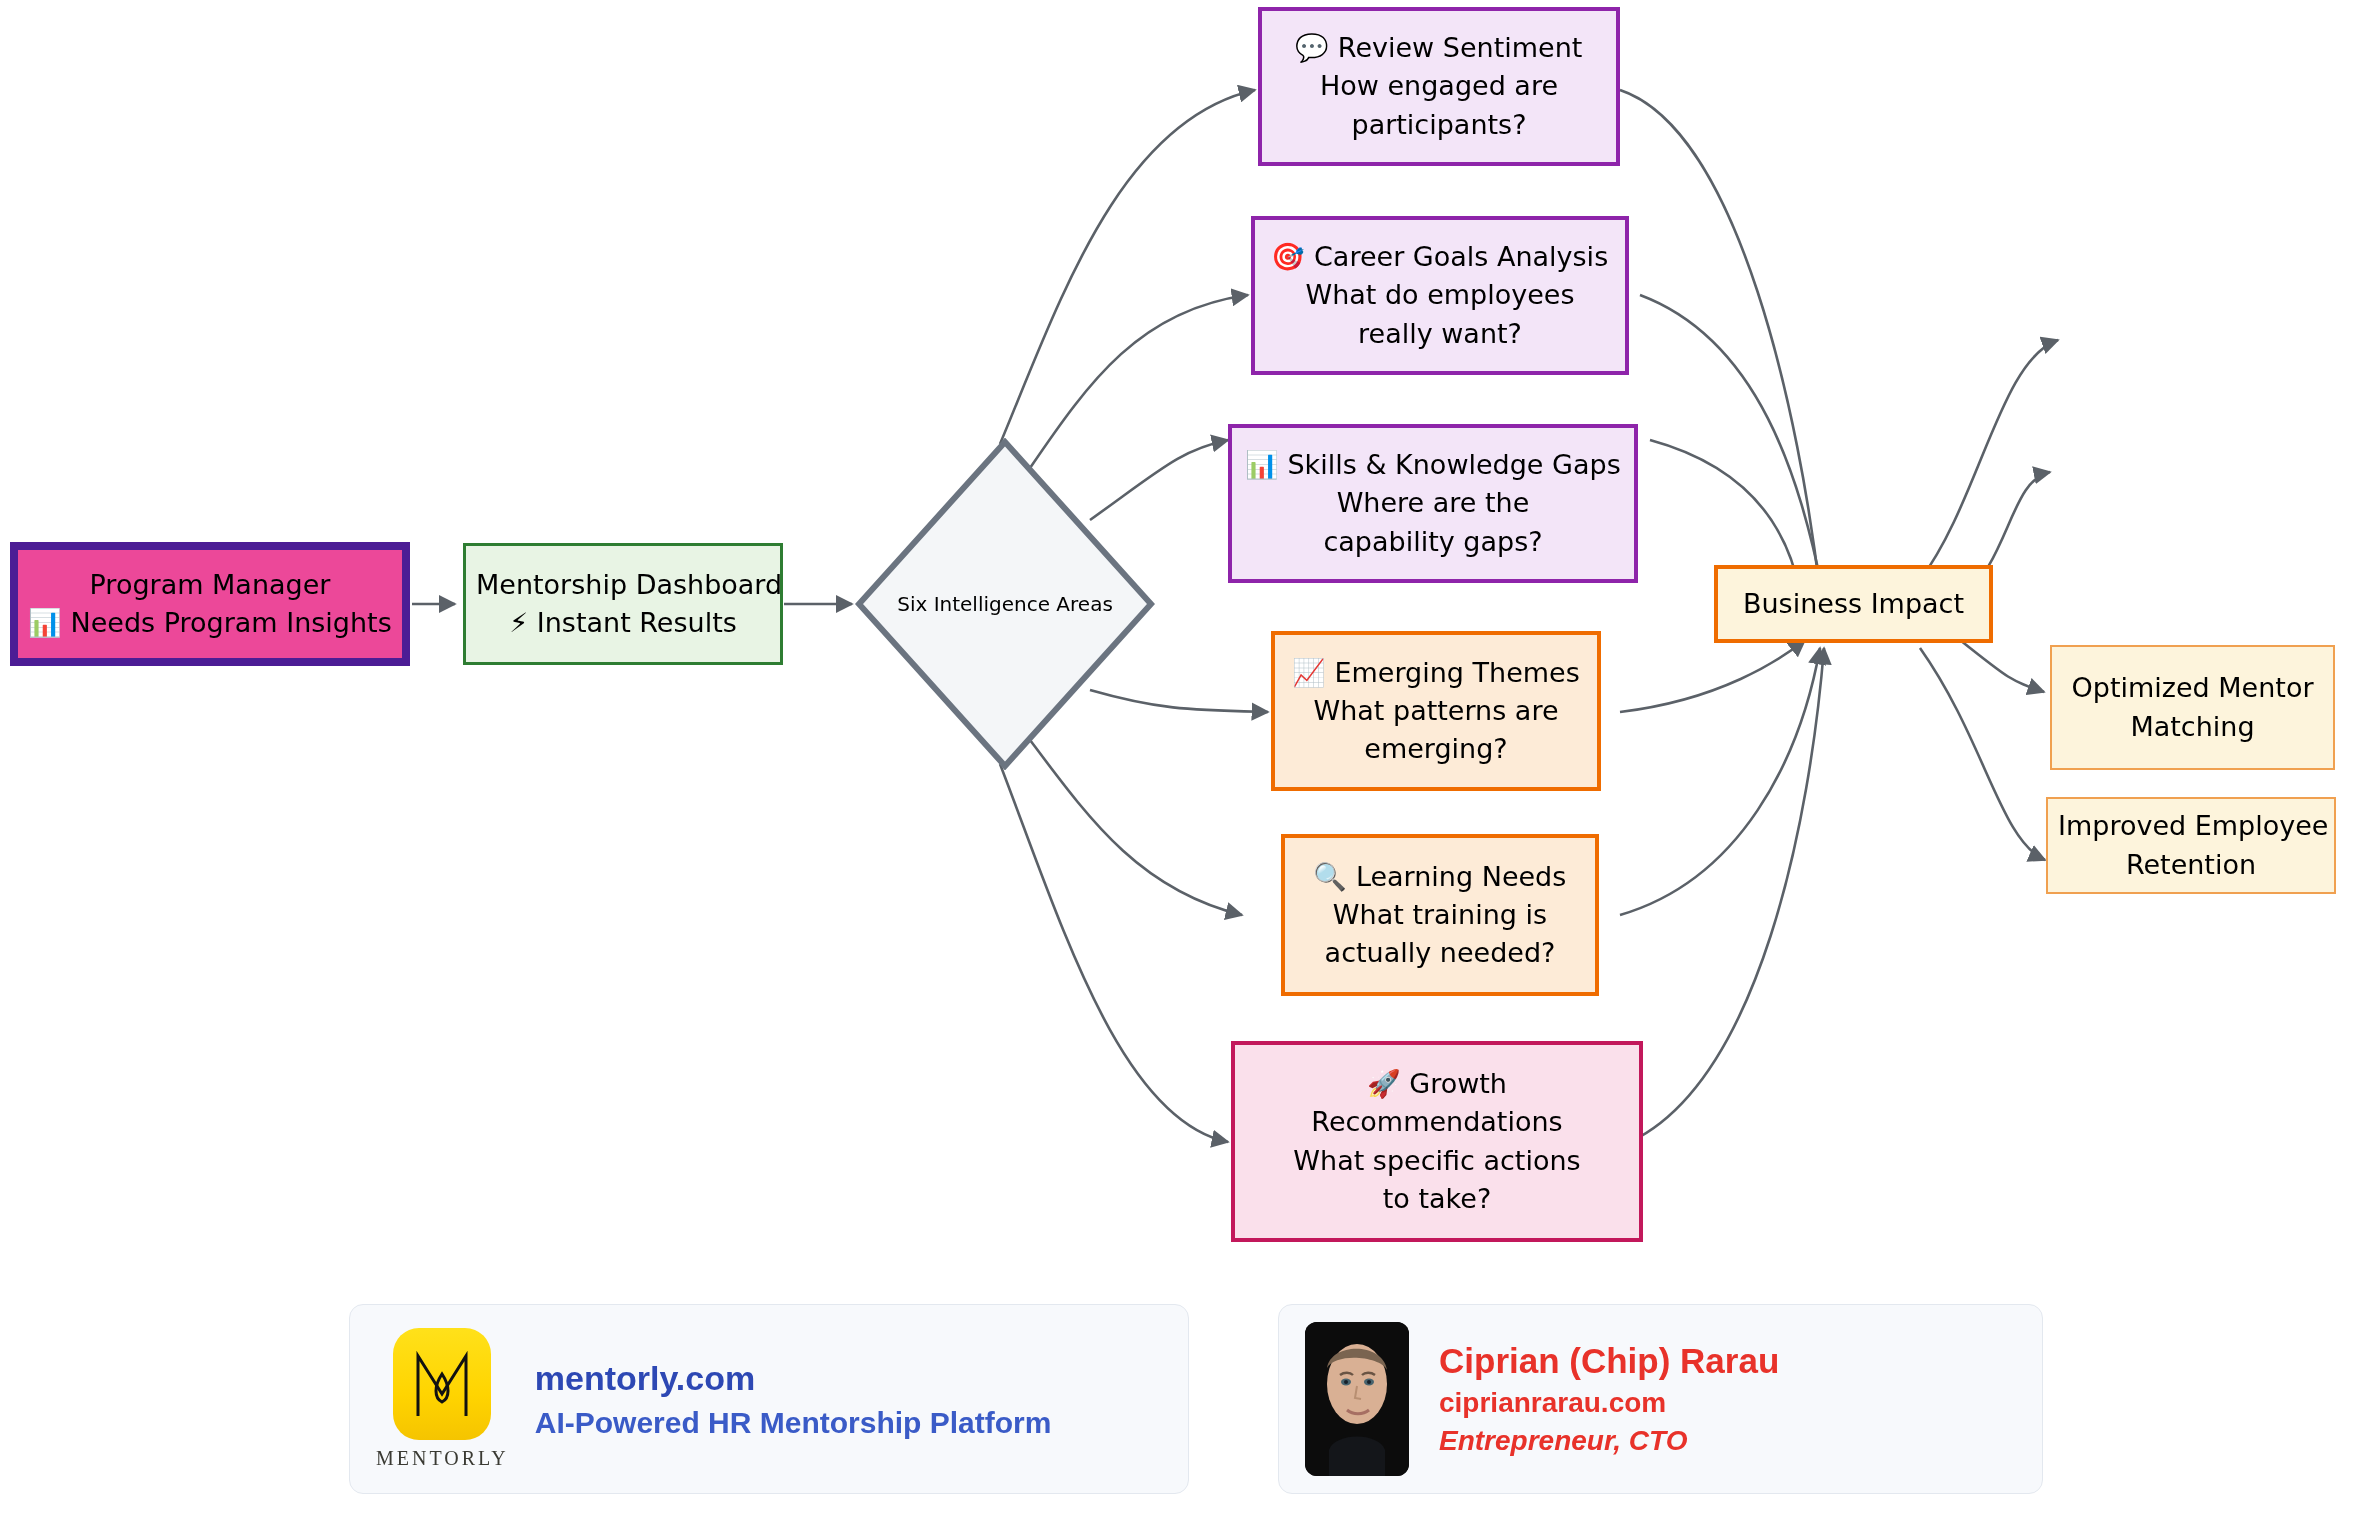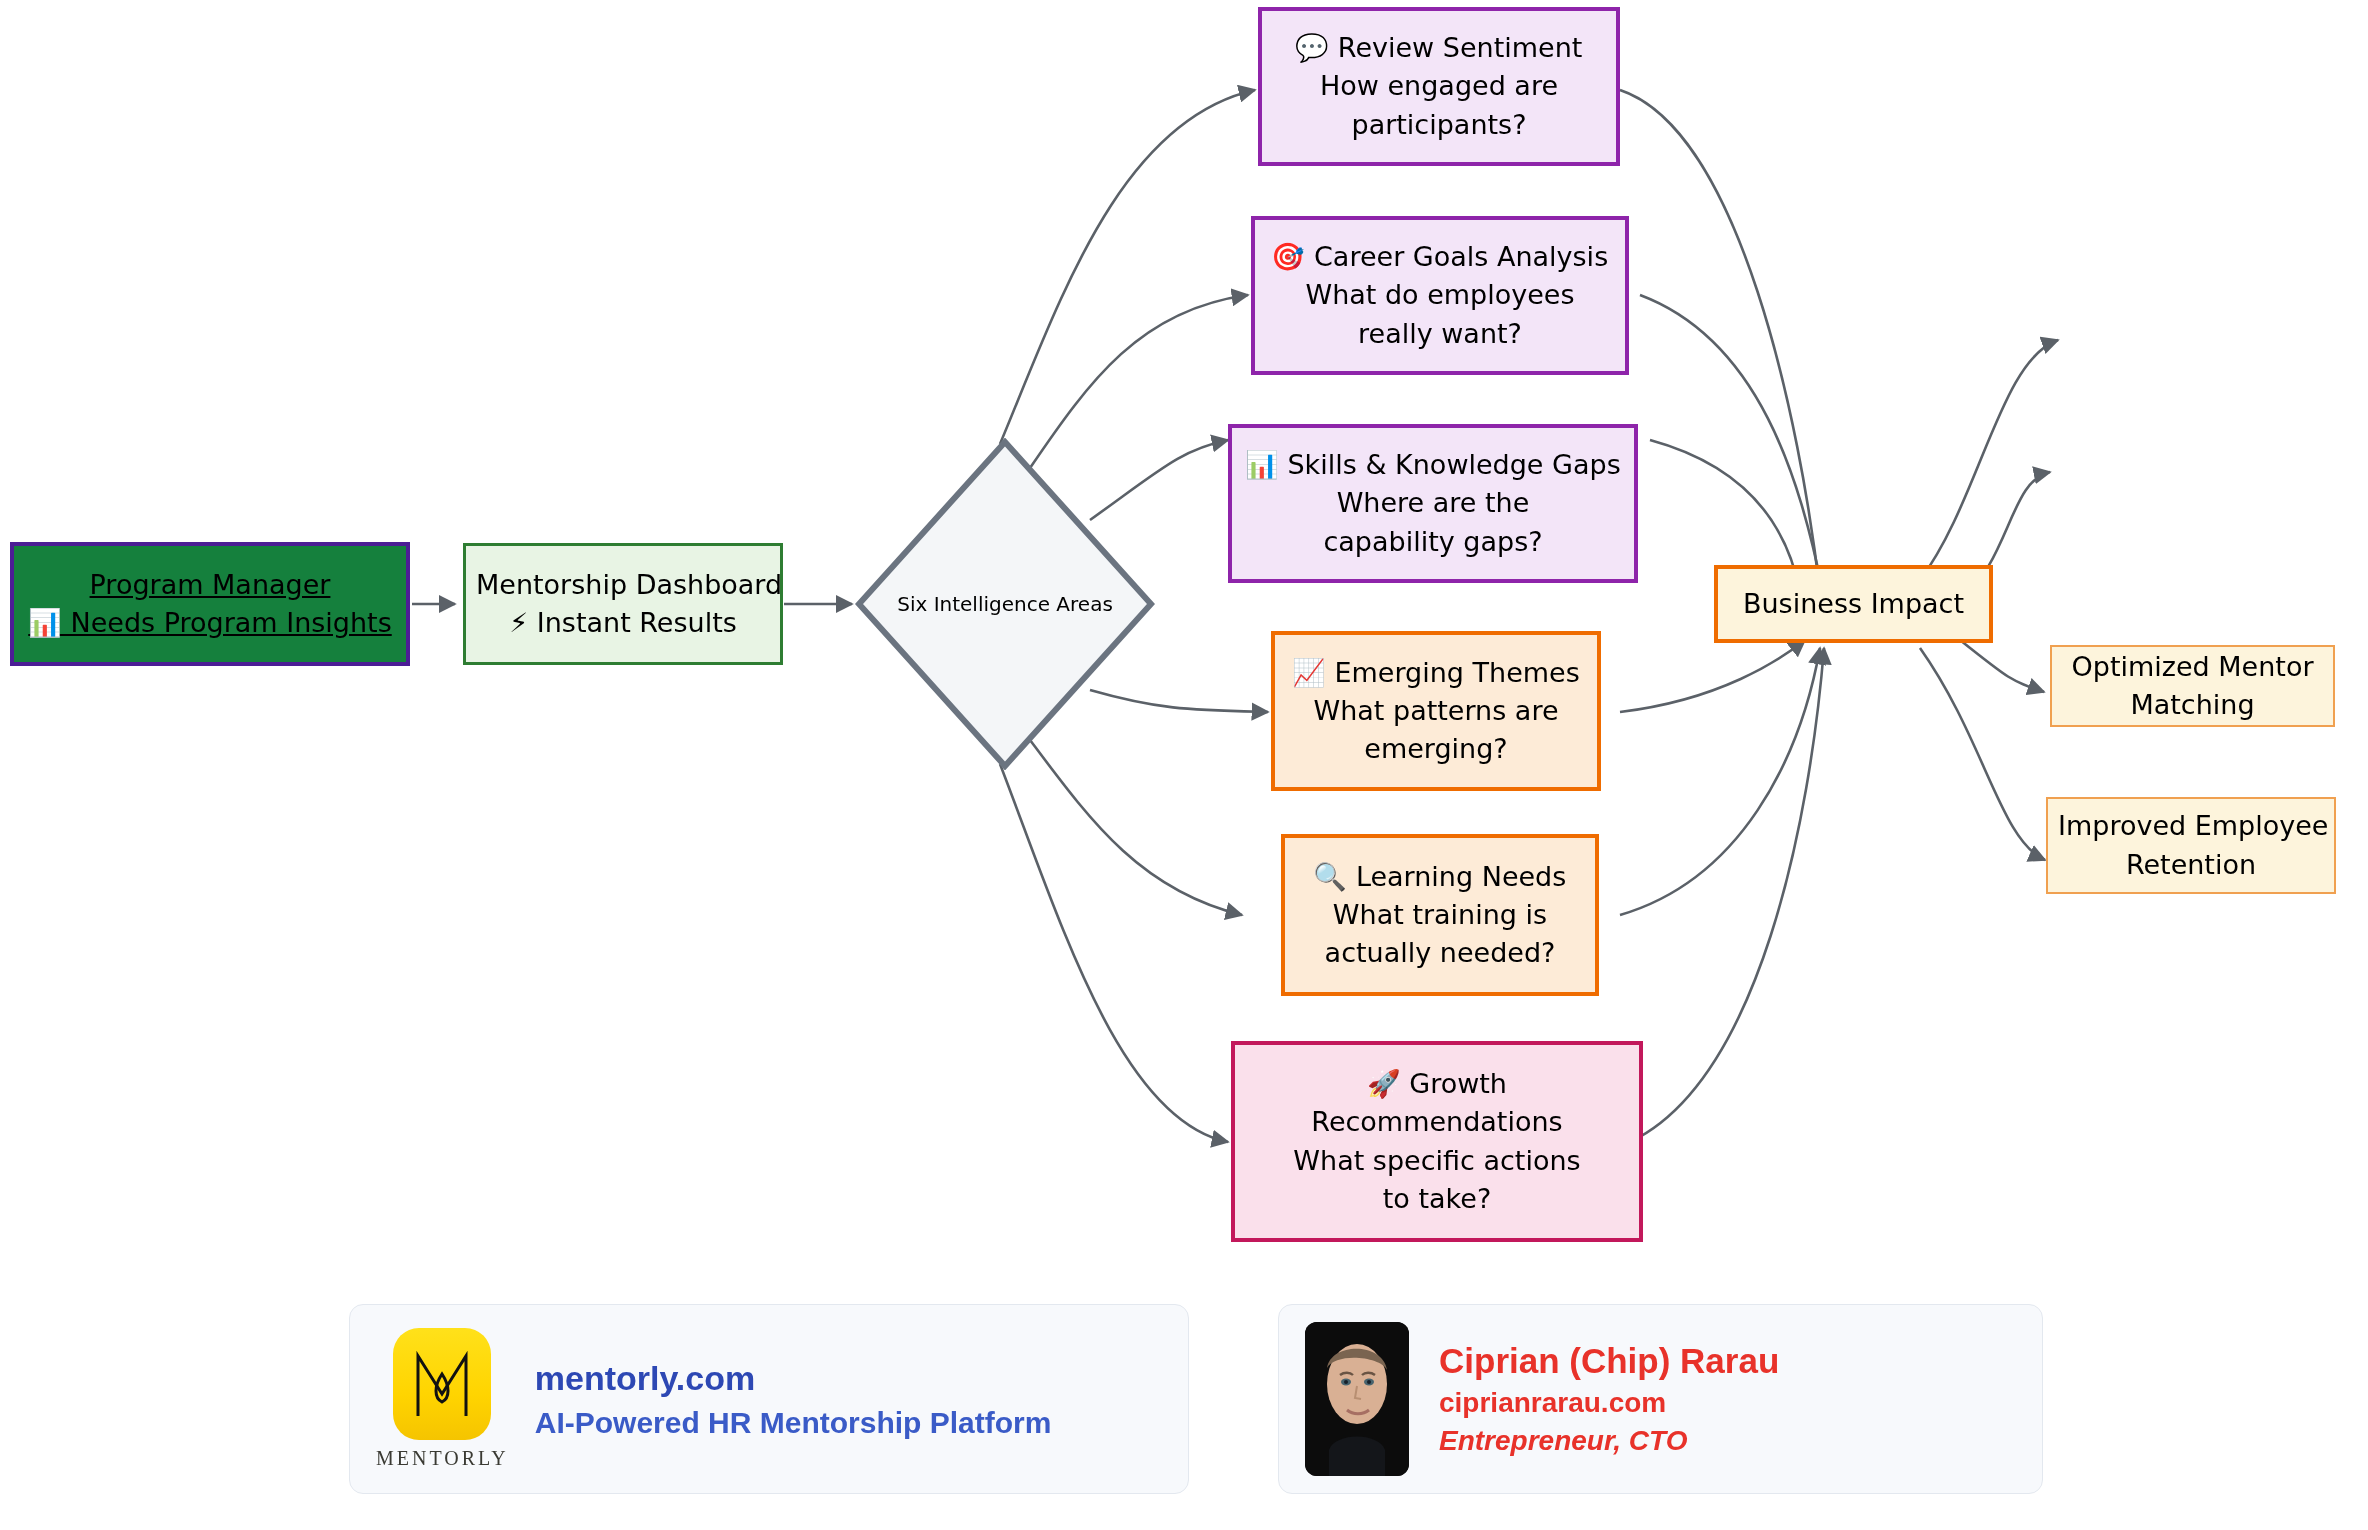--- a/index.html
+++ b/index.html
@@ -29,21 +29,21 @@
     text-align: center;
     line-height: 1.42;
     font-size: 27px;
     color: #000000;
     padding: 4px 10px;
   }
   .node .lines { width: 100%; }
   .node .ln { display: block; white-space: nowrap; }
   .emoji { font-family: "DejaVu Sans", sans-serif; }
 
-  .n-blue   { background:#15803d; border:4px solid #4c1d95;text-decoration:underline; }
+  .n-blue   { background:#ec4899; border:8px solid #4c1d95; }
   .n-green  { background:#e8f4e4; border:3px solid #2e7d32; }
   .n-purple { background:#f3e5f8; border:4px solid #8e24aa; }
   .n-orange { background:#fdebd7; border:4px solid #ef6c00; }
   .n-pink   { background:#fae0eb; border:4px solid #c2185b; }
   .n-cream  { background:#fdf4dc; border:4px solid #ef6c00; }
   .n-cream-thin { background:#fdf4dc; border:2px solid #f0a050; }
 
   .diamond-wrap {
     position: absolute;
     display: flex; align-items: center; justify-content: center;
@@ -247,21 +247,21 @@
   </div>
 
   <div class="node n-cream" style="left:1714px; top:565px; width:279px; height:78px;">
     <span class="lines">
       <span class="ln">Business Impact</span>
     </span>
   </div>
 
 
 
-  <div class="node n-cream-thin" style="left:2050px; top:645px; width:285px; height:82px;">
+  <div class="node n-cream-thin" style="left:2050px; top:645px; width:285px; height:125px;">
     <span class="lines">
       <span class="ln">Optimized Mentor</span>
       <span class="ln">Matching</span>
     </span>
   </div>
 
   <div class="node n-cream-thin" style="left:2046px; top:797px; width:290px; height:97px;">
     <span class="lines">
       <span class="ln">Improved Employee</span>
       <span class="ln">Retention</span>

